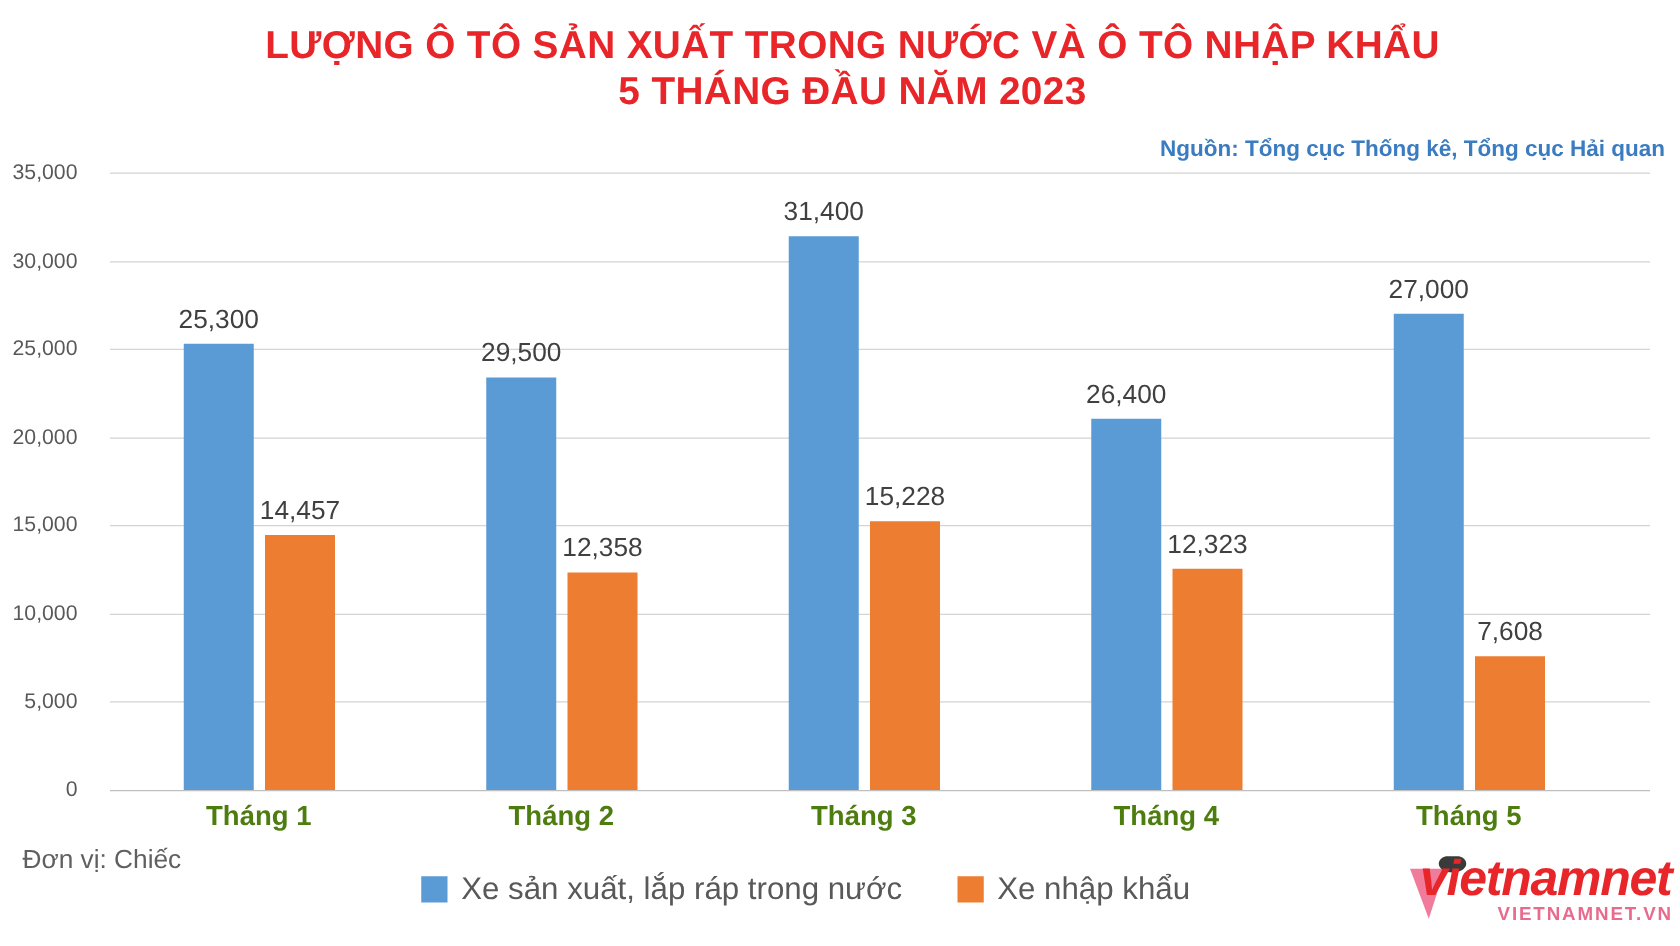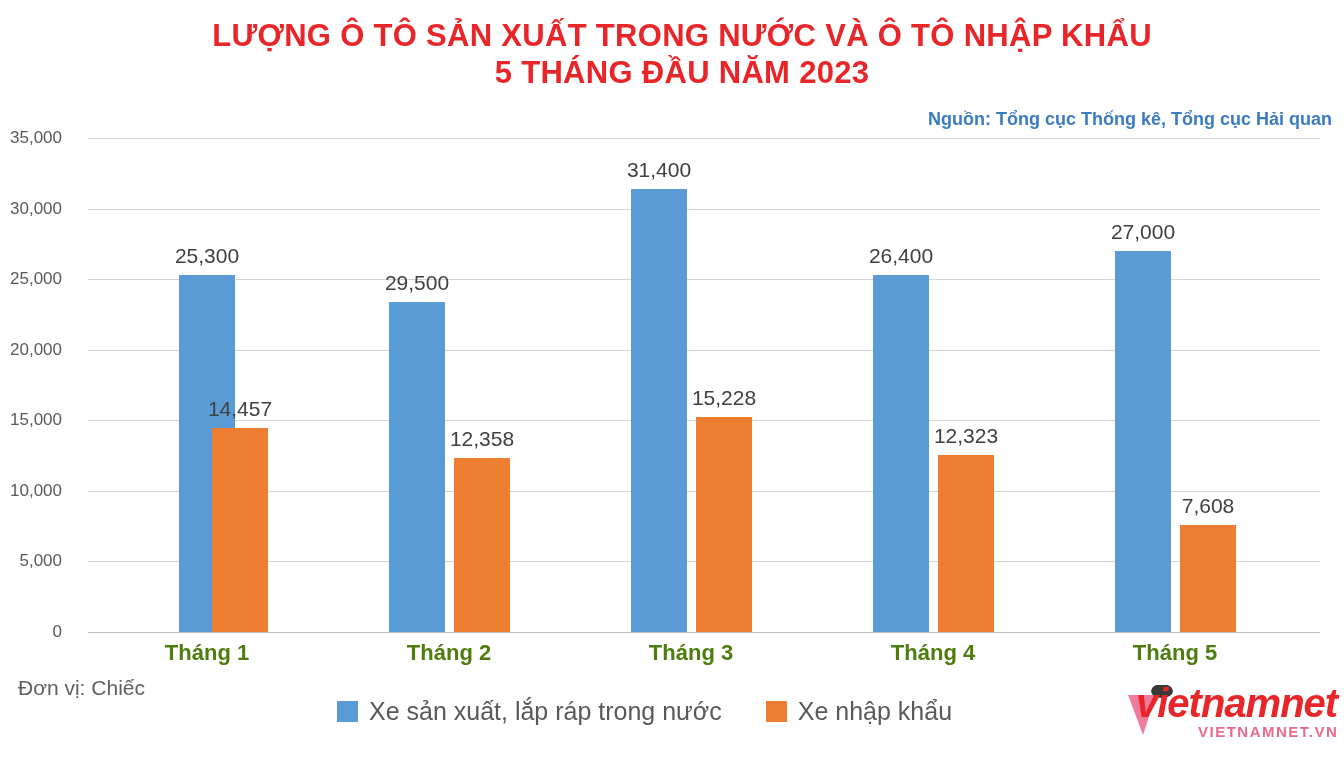--- a/index.html
+++ b/index.html
@@ -216,21 +216,21 @@
       <div class="ytick-label" style="top: 282.286px;">15,000</div>
       <div class="gridline" style="top: 211.714px;"></div>
       <div class="ytick-label" style="top: 211.714px;">20,000</div>
       <div class="gridline" style="top: 141.143px;"></div>
       <div class="ytick-label" style="top: 141.143px;">25,000</div>
       <div class="gridline" style="top: 70.5714px;"></div>
       <div class="ytick-label" style="top: 70.5714px;">30,000</div>
       <div class="gridline" style="top: 0px;"></div>
       <div class="ytick-label" style="top: 0px;">35,000</div>
       <div class="group" style="left: 59px; width: 121px;">
-        <div class="bar domestic" style="height: 357.091px; background: rgb(91, 155, 213); margin-left: 32px;">
+        <div class="bar domestic" style="height: 357.091px; background: rgb(91, 155, 213);">
           <span class="bar-value">25,300</span>
         </div>
         <div class="bar imported" style="height: 204.05px; background: rgb(237, 125, 49);">
           <span class="bar-value">14,457</span>
         </div>
         <div class="cat-label">Tháng 1</div>
       </div>
       <div class="group" style="left: 301px; width: 121px;">
         <div class="bar domestic" style="height: 330.274px; background: rgb(91, 155, 213);">
           <span class="bar-value">29,500</span>
@@ -243,21 +243,21 @@
       <div class="group" style="left: 543px; width: 121px; padding-left: 36px;">
         <div class="bar domestic" style="height: 443.189px; background: rgb(91, 155, 213);">
           <span class="bar-value">31,400</span>
         </div>
         <div class="bar imported" style="height: 214.932px; background: rgb(237, 125, 49);">
           <span class="bar-value">15,228</span>
         </div>
         <div class="cat-label">Tháng 3</div>
       </div>
       <div class="group" style="left: 785px; width: 121px;">
-        <div class="bar domestic" style="height: 357px; background: rgb(91, 155, 213);">
+        <div class="bar domestic" style="height: 297px; background: rgb(91, 155, 213);">
           <span class="bar-value">26,400</span>
         </div>
         <div class="bar imported" style="height: 177px; background: rgb(237, 125, 49);">
           <span class="bar-value">12,323</span>
         </div>
         <div class="cat-label">Tháng 4</div>
       </div>
       <div class="group" style="left: 1027px; width: 121px;">
         <div class="bar domestic" style="height: 381.086px; background: rgb(91, 155, 213);">
           <span class="bar-value">27,000</span>

